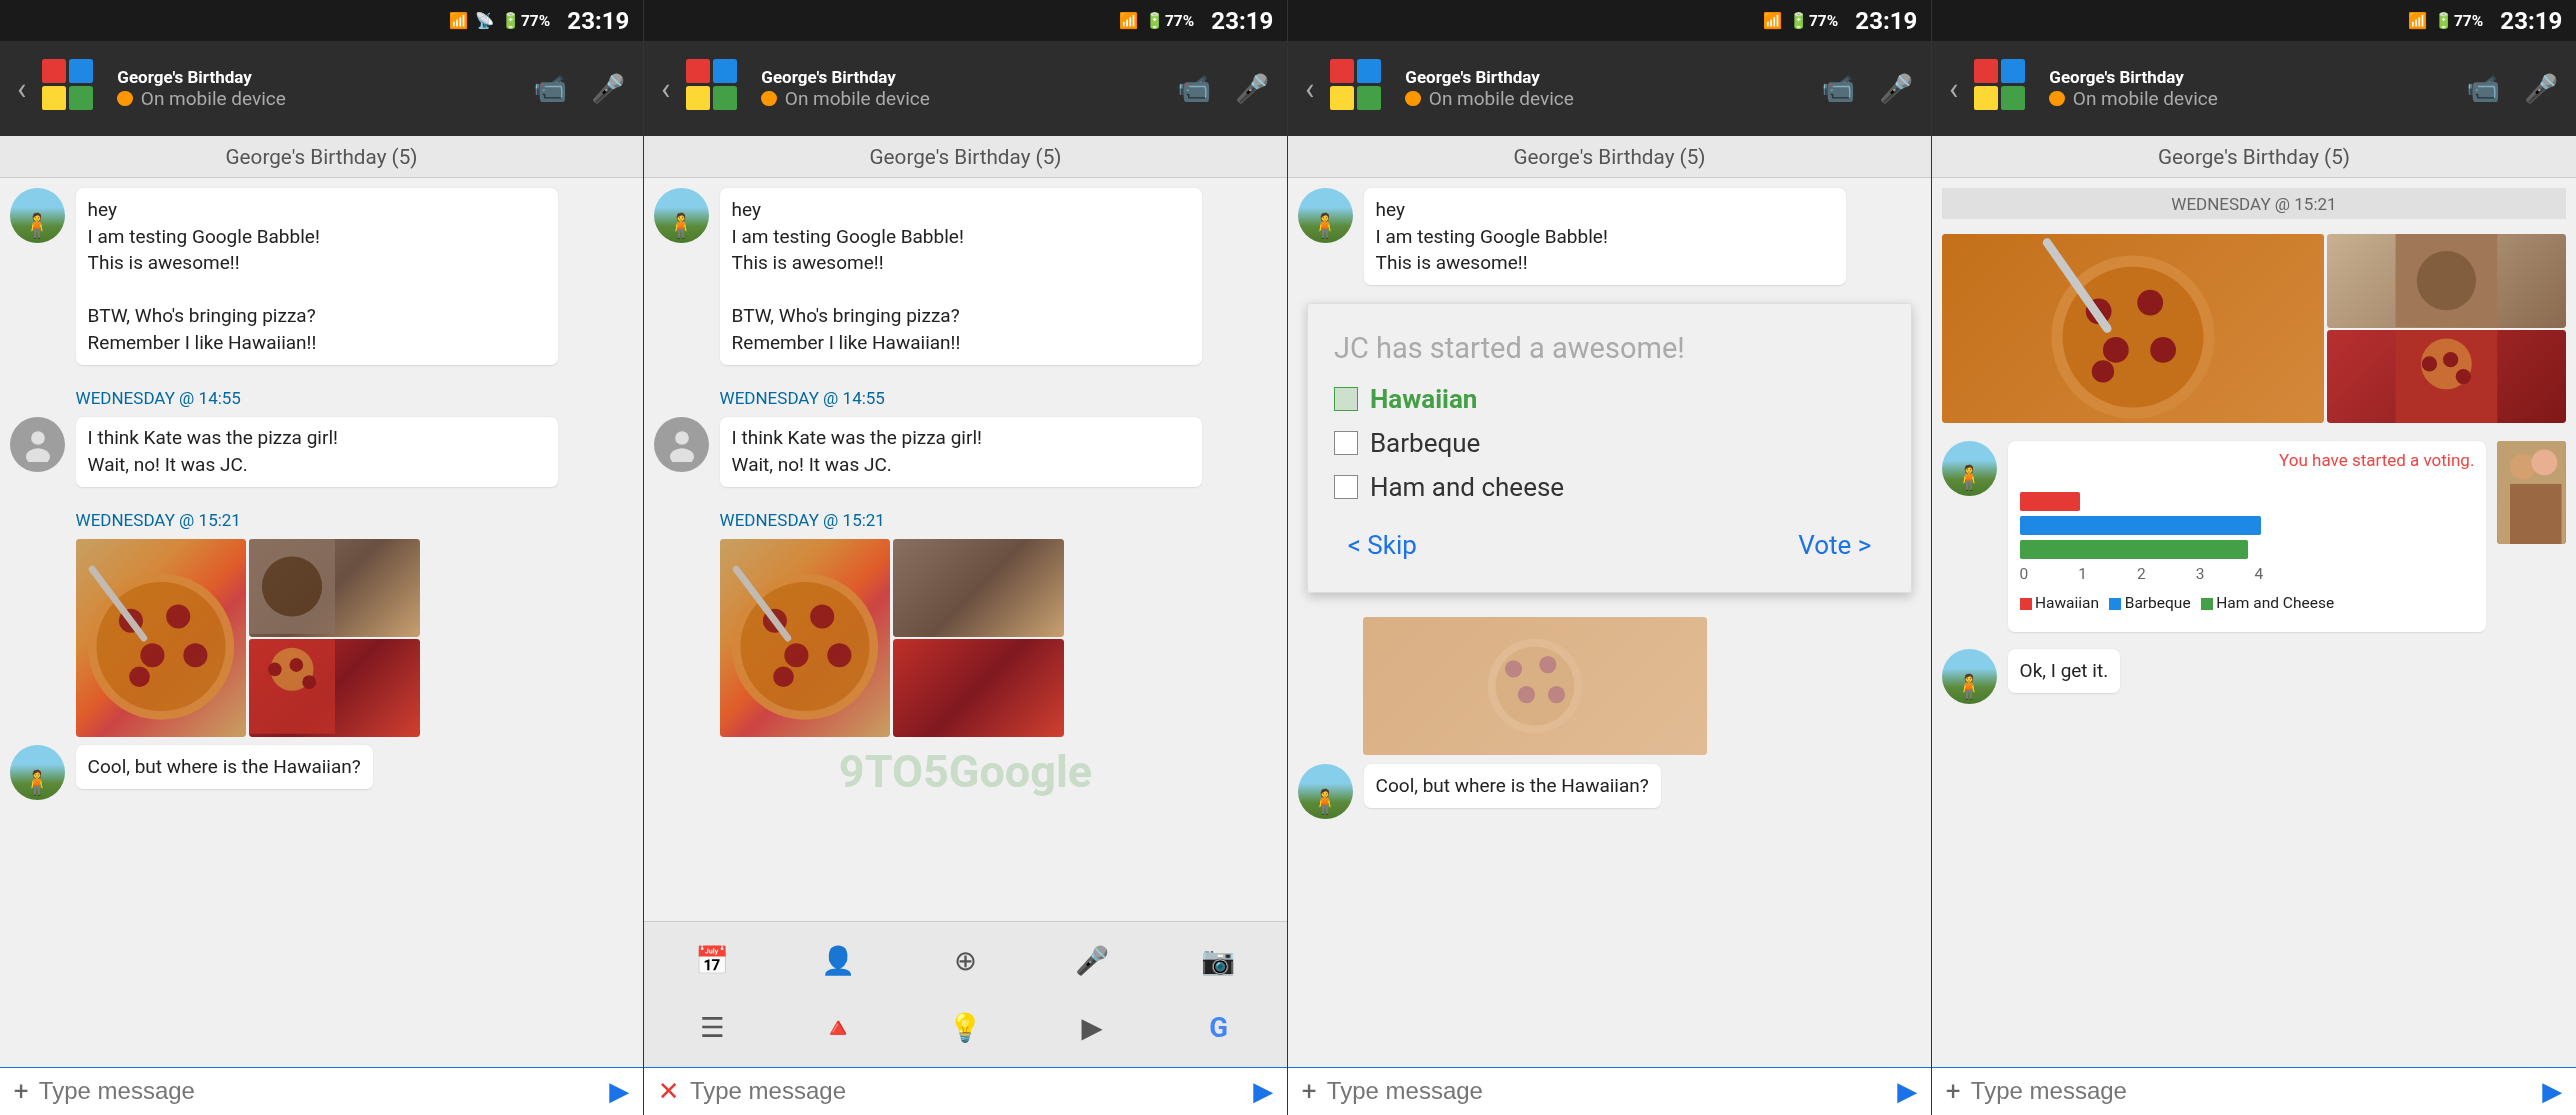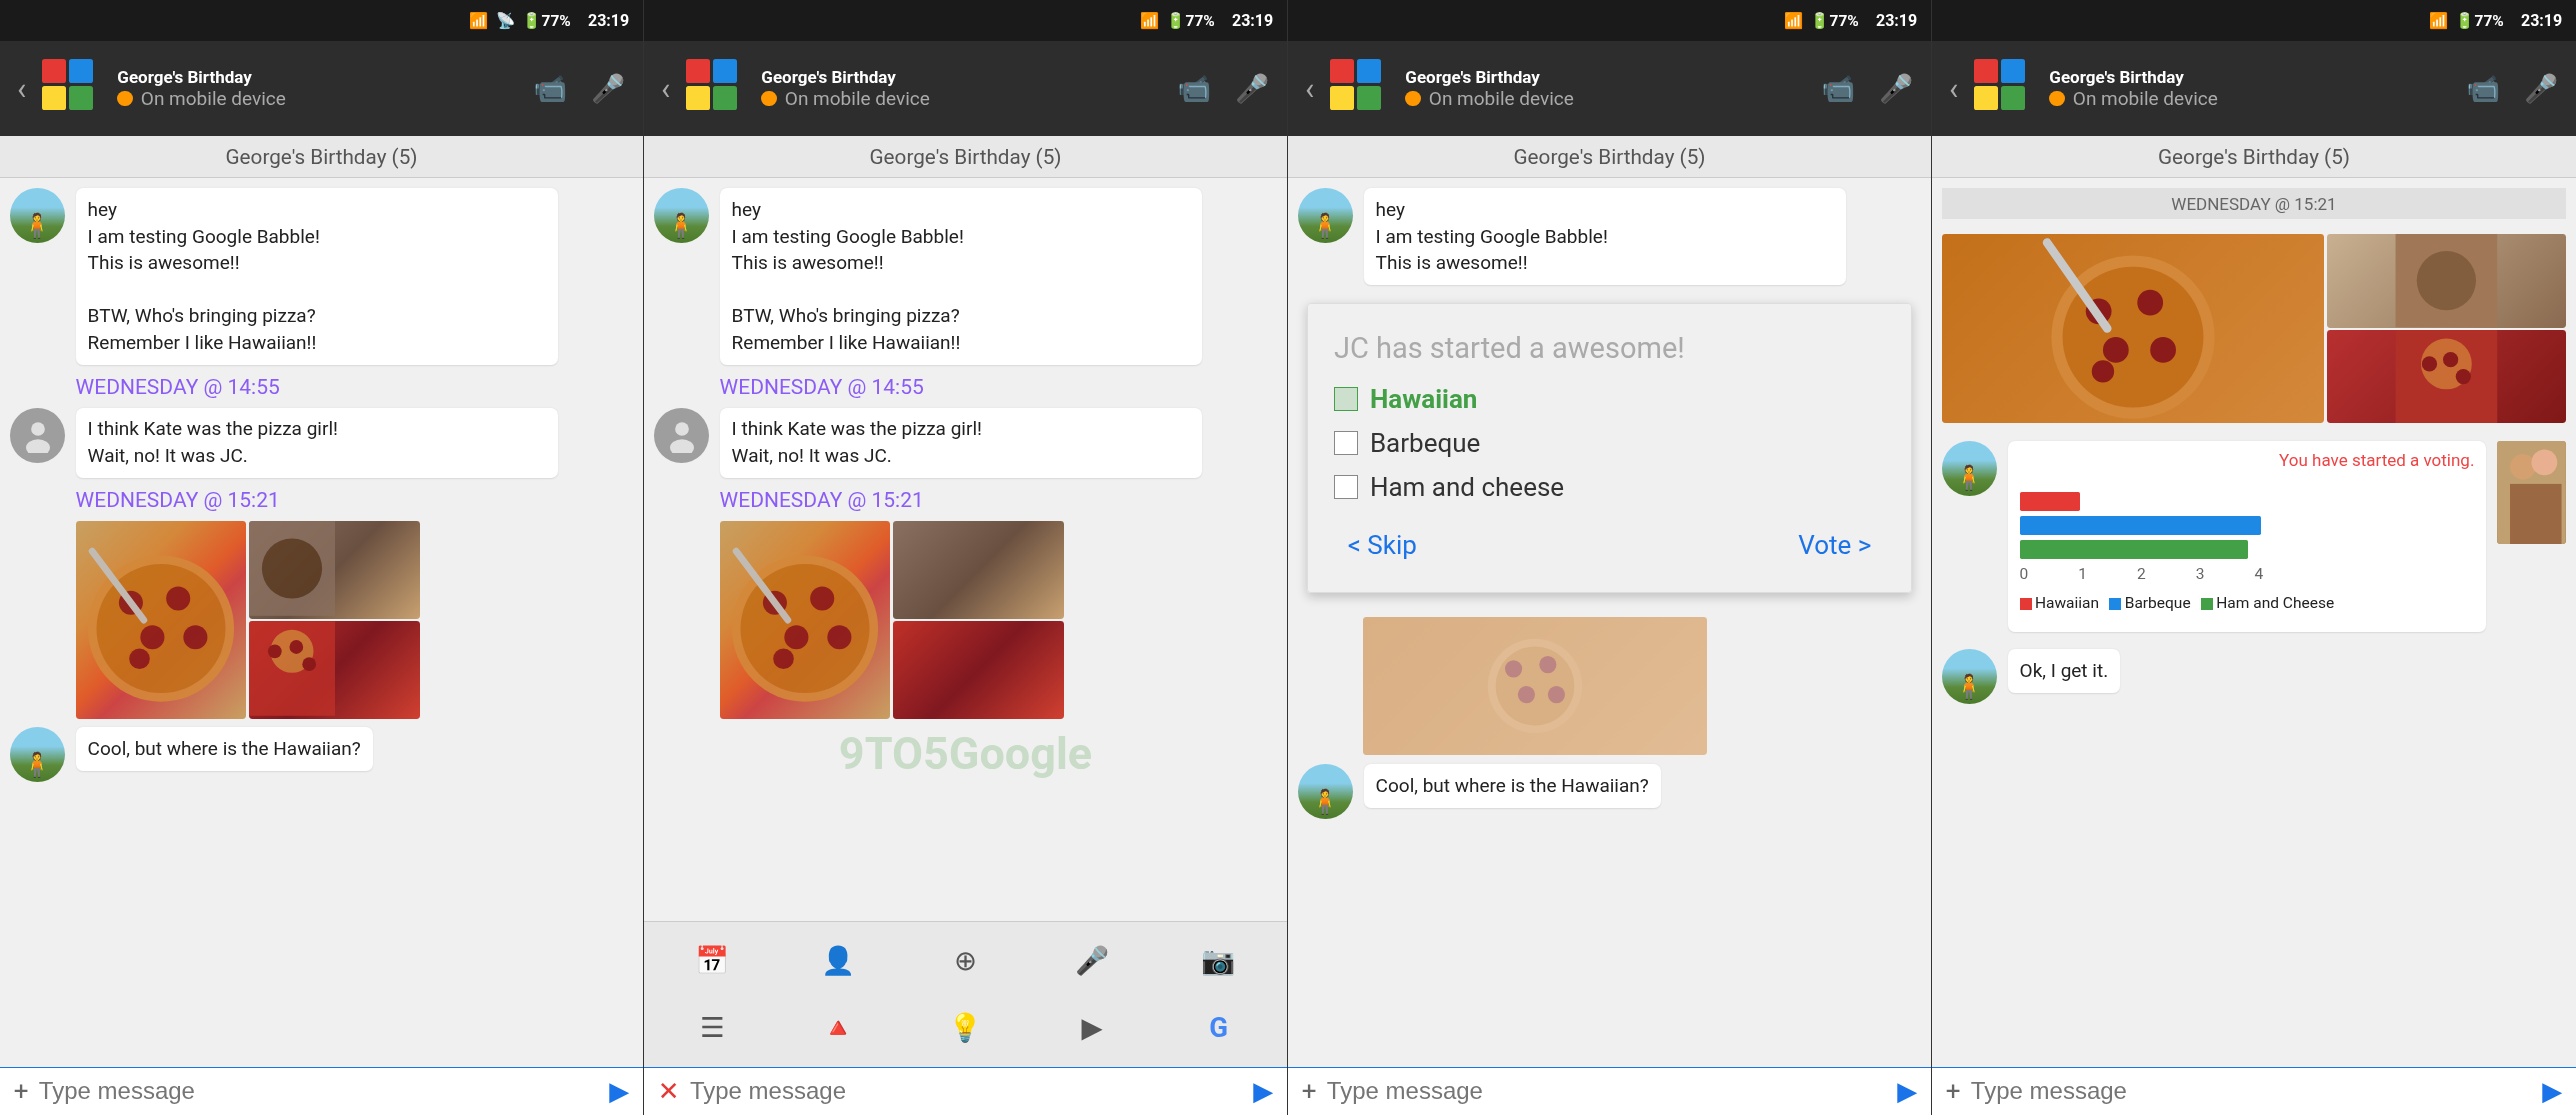--- a/index.html
+++ b/index.html
@@ -37,21 +37,21 @@
       flex-shrink: 0;
     }
     .status-bar .status-icons {
       display: flex;
       align-items: center;
       gap: 6.9px;
       font-size: 17px;
       margin-right: 6.9px;
     }
     .status-bar .time {
-      font-size: 16px;
+      font-size: 24px;
       font-weight: bold;
     }
     .status-icons span { font-size: 15.5px; }
 
     
     .app-header {
       background: #2d2d2d;
       height: 95px;
       display: flex;
       align-items: center;
@@ -176,23 +176,23 @@
       background: white;
       border-radius: 6.9px;
       padding: 8.6px 12px;
       max-width: 482px;
       font-size: 19px;
       color: #222;
       line-height: 1.4;
       box-shadow: 0 0.9px 1.7px rgba(0,0,0,0.1);
     }
     .message-time {
-      font-size: 21px;
-      color: #8b5cf6;
-      margin-top: 10px;
+      font-size: 17px;
+      color: #0369a1;
+      margin-top: 23px;
     }
 
     .image-row {
       display: flex;
       gap: 10.3px;
       align-items: flex-start;
     }
     .image-grid {
       display: grid;
       grid-template-columns: 1fr 1fr;

